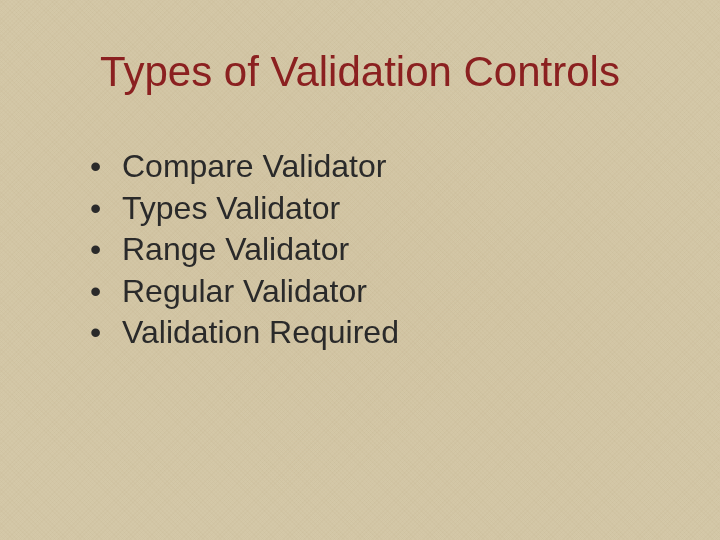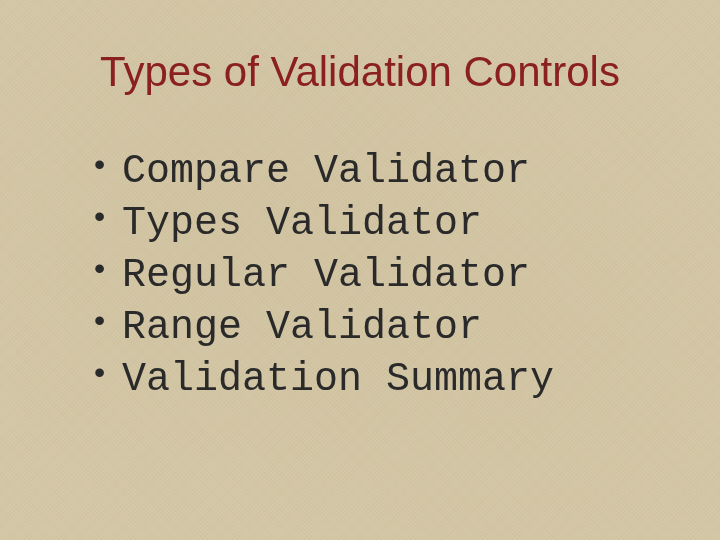--- a/index.html
+++ b/index.html
@@ -32,41 +32,41 @@
       text-align: center;
       margin-bottom: 50px;
       margin-top: 8px;
       font-family: Arial, Helvetica, sans-serif;
     }
     .bullet-list {
       list-style: none;
       padding-left: 30px;
     }
     .bullet-item {
-      font-size: 40px;
+      font-size: 32px;
       color: #2a2a2a;
       line-height: 1.3;
       position: relative;
       padding-left: 32px;
-      font-family: Liberation Mono, monospace;
+      font-family: Liberation Sans, sans-serif;
     }
     .bullet-item::before {
       content: "•";
       position: absolute;
       left: 0;
       top: 0;
       color: #2a2a2a;
       font-size: 32px;
     }
   </style>
 </head>
 <body>
 
 <div class="slide">
   <h1 class="title">Types of Validation Controls</h1>
   <ul class="bullet-list">
     <li class="bullet-item">Compare Validator</li>
     <li class="bullet-item">Types Validator</li>
+    <li class="bullet-item">Range Validator</li>
     <li class="bullet-item">Regular Validator</li>
-    <li class="bullet-item">Range Validator</li>
-    <li class="bullet-item">Validation Summary</li>
+    <li class="bullet-item">Validation Required</li>
   </ul>
 </div>
 
 </body></html>

